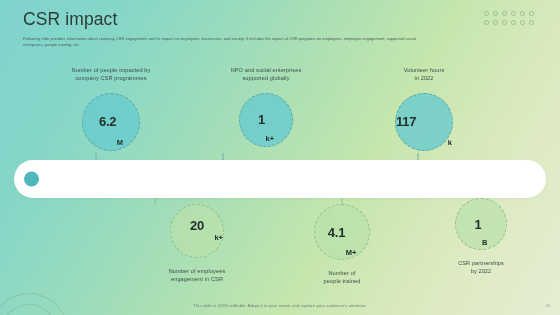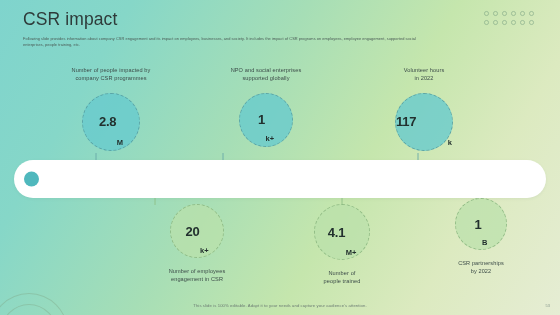--- a/index.html
+++ b/index.html
@@ -91,21 +91,21 @@
   #node-0 .circle, #node-1 .circle, #node-2 .circle { margin-top:10px; }
   #node-0 .circle { width:58px; height:58px; }
   #node-1 .circle { width:54px; height:54px; }
   #node-2 .circle { width:58px; height:58px;justify-content:space-between; }
 
   
   #node-3 { left:128px; top:204px; width:138px; }
   #node-4 { left:280px; top:204px; width:124px; }
   #node-5 { left:418px; top:198px; width:126px; }
   #node-3 .caption, #node-4 .caption, #node-5 .caption { margin-top:9px; }
-  #node-3 .circle { width:54px; height:54px; }
+  #node-3 .circle { width:54px; height:54px;flex-direction:column; }
   #node-4 .circle { width:56px; height:56px; }
   #node-5 .circle { width:52px; height:52px; }
 
   
   .footer {
     position:absolute; left:0; right:0; bottom:7px;
     text-align:center; font-size:4.2px; color:#6b7a72;
     letter-spacing:.1px;
   }
   .page-num {
@@ -156,21 +156,21 @@
 </svg>
 
 <div class="bar">
   <div class="bar-dot"></div>
 </div>
 
 <div class="node" id="node-0">
   <div class="caption">Number of people impacted by
 company CSR programmes</div>
   <div class="circle teal">
-    <span class="num">2.8</span>
+    <span class="num">6.2</span>
     <span class="unit">M</span>
   </div>
 </div>
 
 <div class="node" id="node-1">
   <div class="caption">NPO and social enterprises
 supported globally</div>
   <div class="circle teal">
     <span class="num">1</span>
     <span class="unit">k+</span>

